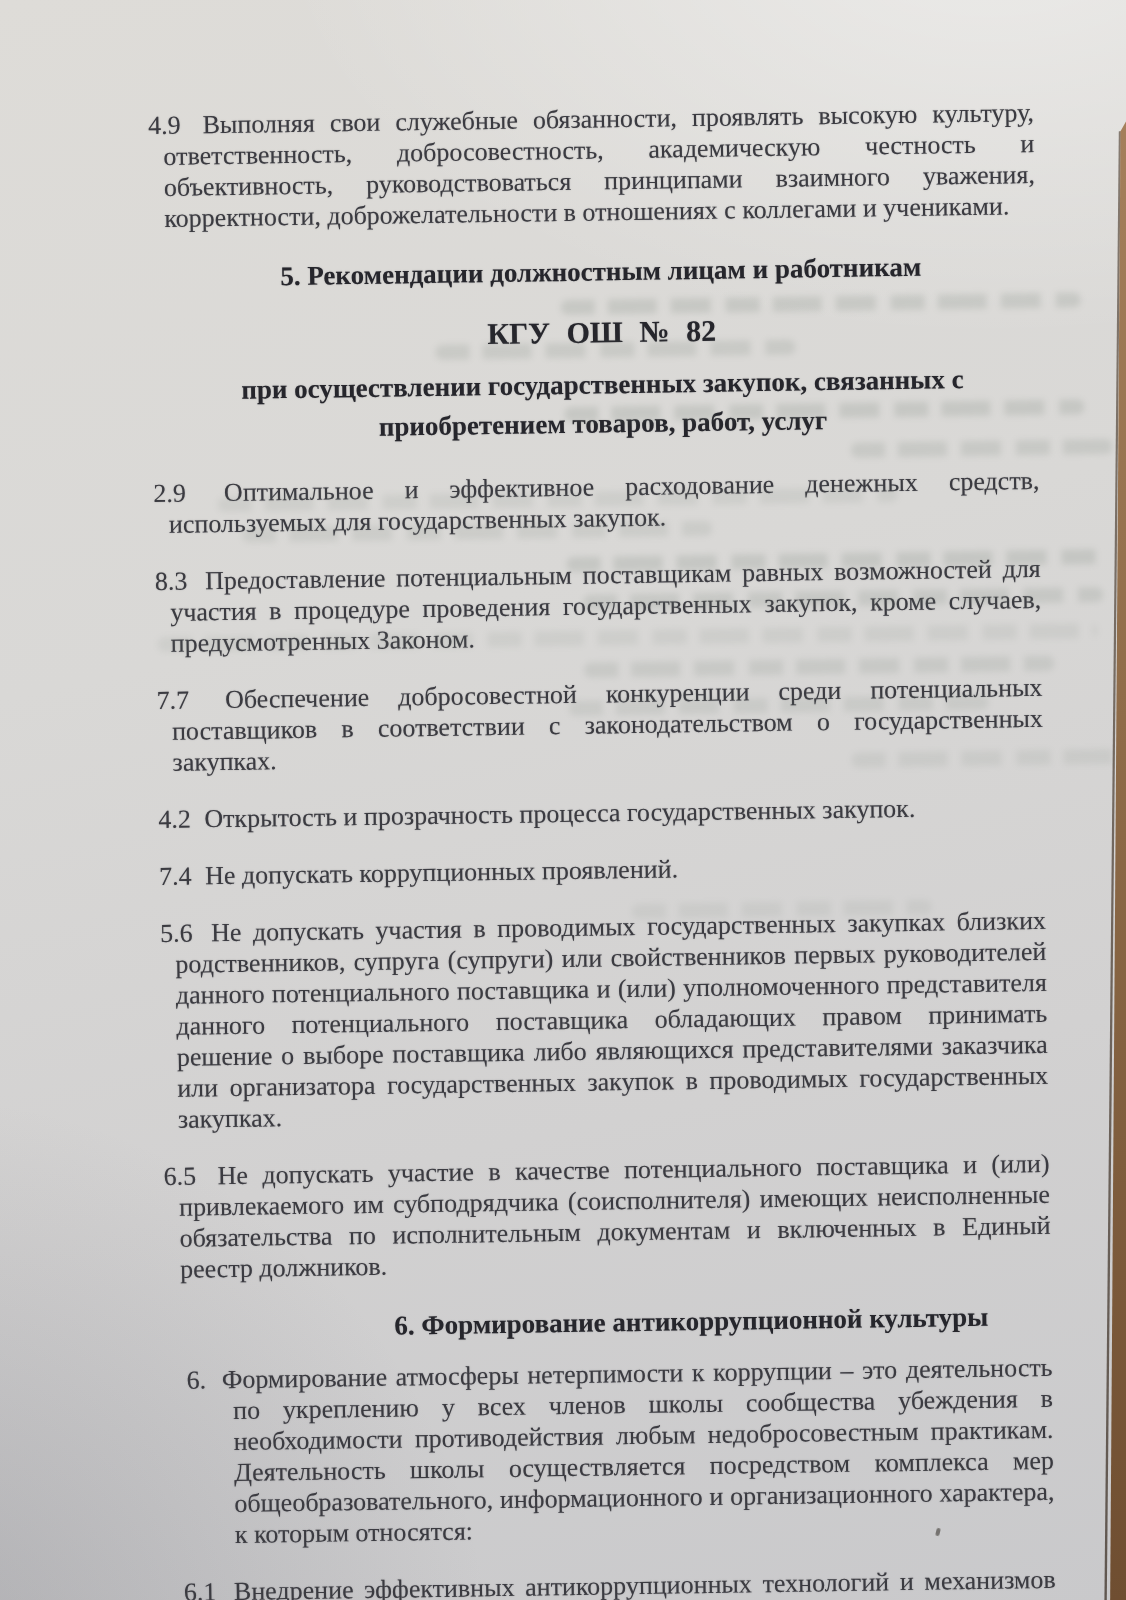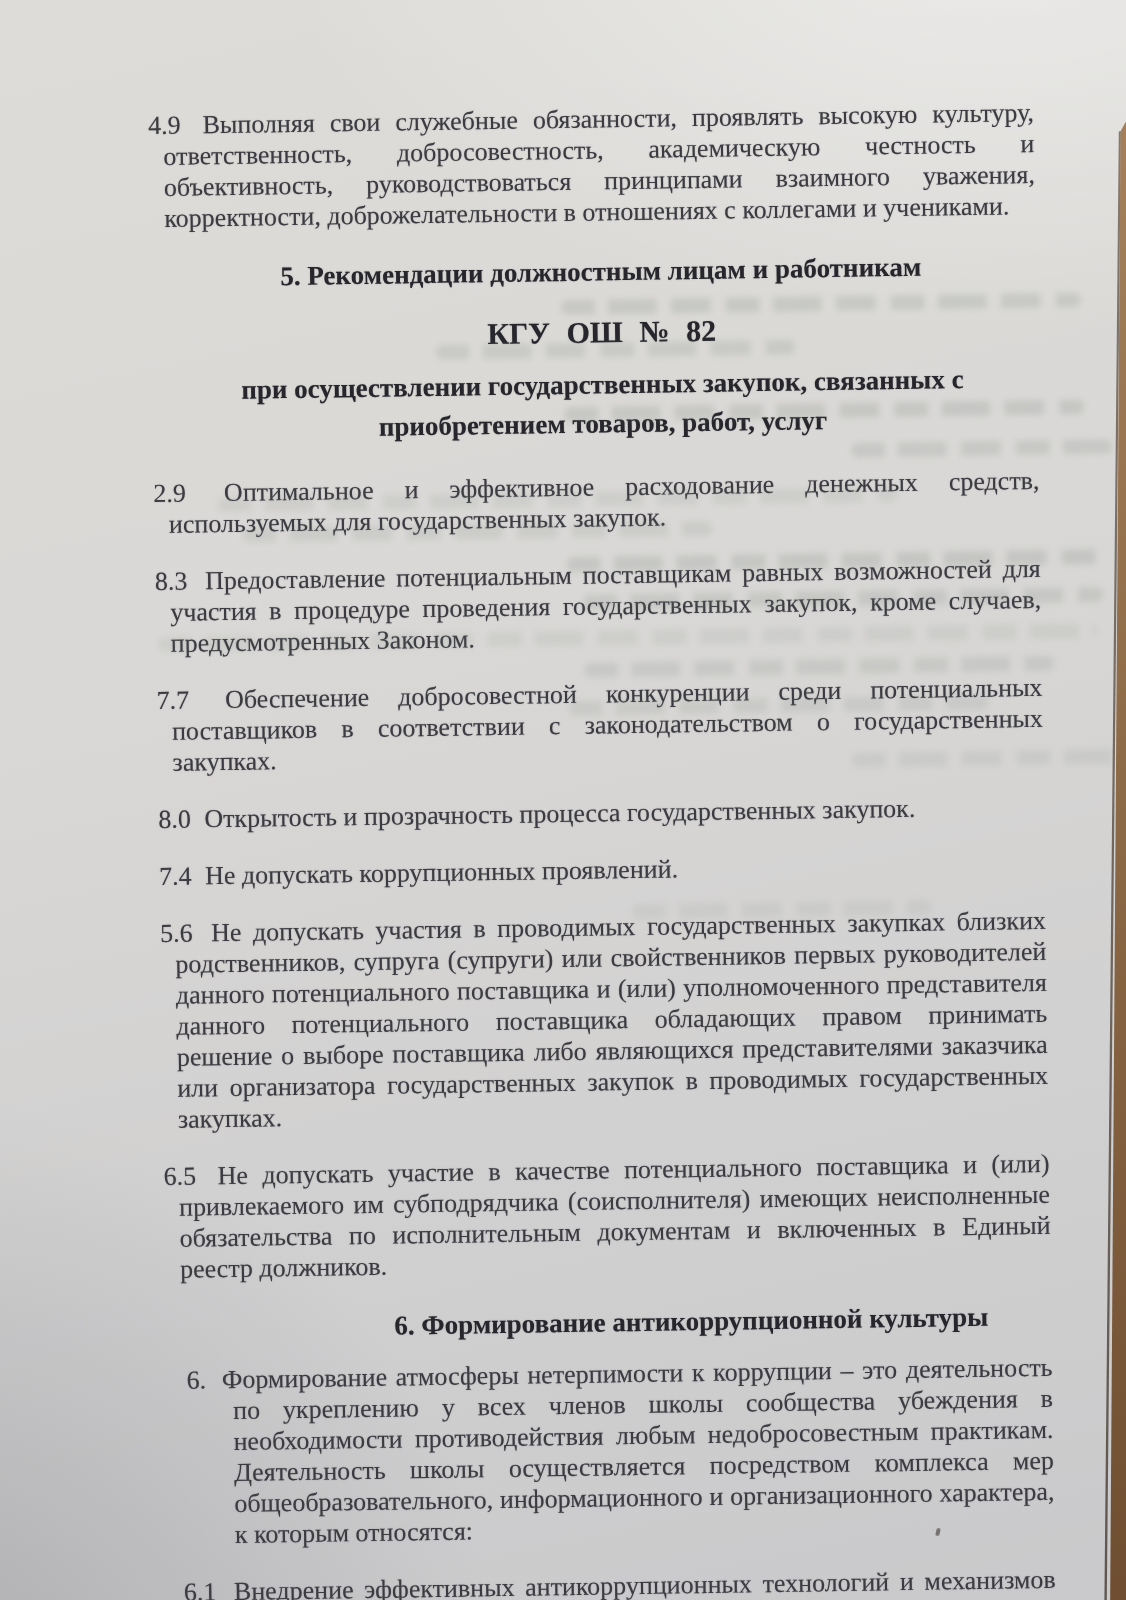--- a/index.html
+++ b/index.html
@@ -91,21 +91,21 @@
       <div class="h-center org">КГУ ОШ № 82</div>
 
       <div class="h-center scope">при осуществлении государственных закупок, связанных с приобретением товаров, работ, услуг</div>
 
       <p class="item mt-first"><span class="num">2.9</span> <span>Оптимальное и эффективное расходование денежных средств, используемых для государственных закупок.</span></p>
 
       <p class="item mt"><span class="num">8.3</span> <span>Предоставление потенциальным поставщикам равных возможностей для участия в процедуре проведения государственных закупок, кроме случаев, предусмотренных Законом.</span></p>
 
       <p class="item mt"><span class="num">7.7</span> <span>Обеспечение добросовестной конкуренции среди потенциальных поставщиков в соответствии с законодательством о государственных закупках.</span></p>
 
-      <p class="item mt-sm"><span class="num">8.0</span> <span>Открытость и прозрачность процесса государственных закупок.</span></p>
+      <p class="item mt-sm"><span class="num">4.2</span> <span>Открытость и прозрачность процесса государственных закупок.</span></p>
 
       <p class="item mt"><span class="num">7.4</span> <span>Не допускать коррупционных проявлений.</span></p>
 
       <p class="item mt"><span class="num">5.6</span> <span>Не допускать участия в проводимых государственных закупках близких родственников, супруга (супруги) или свойственников первых руководителей данного потенциального поставщика и (или) уполномоченного представителя данного потенциального поставщика обладающих правом принимать решение о выборе поставщика либо являющихся представителями заказчика или организатора государственных закупок в проводимых государственных закупках.</span></p>
 
       <p class="item mt-sm"><span class="num">6.5</span> <span>Не допускать участие в качестве потенциального поставщика и (или) привлекаемого им субподрядчика (соисполнителя) имеющих неисполненные обязательства по исполнительным документам и включенных в Единый реестр должников.</span></p>
 
       <div class="h-center h6">6. Формирование антикоррупционной культуры</div>
 
       <p class="item sec6intro"><span class="num">6.</span> <span>Формирование атмосферы нетерпимости к коррупции – это деятельность по укреплению у всех членов школы сообщества убеждения в необходимости противодействия любым недобросовестным практикам. Деятельность школы осуществляется посредством комплекса мер общеобразовательного, информационного и организационного характера, к которым относятся:</span></p>

